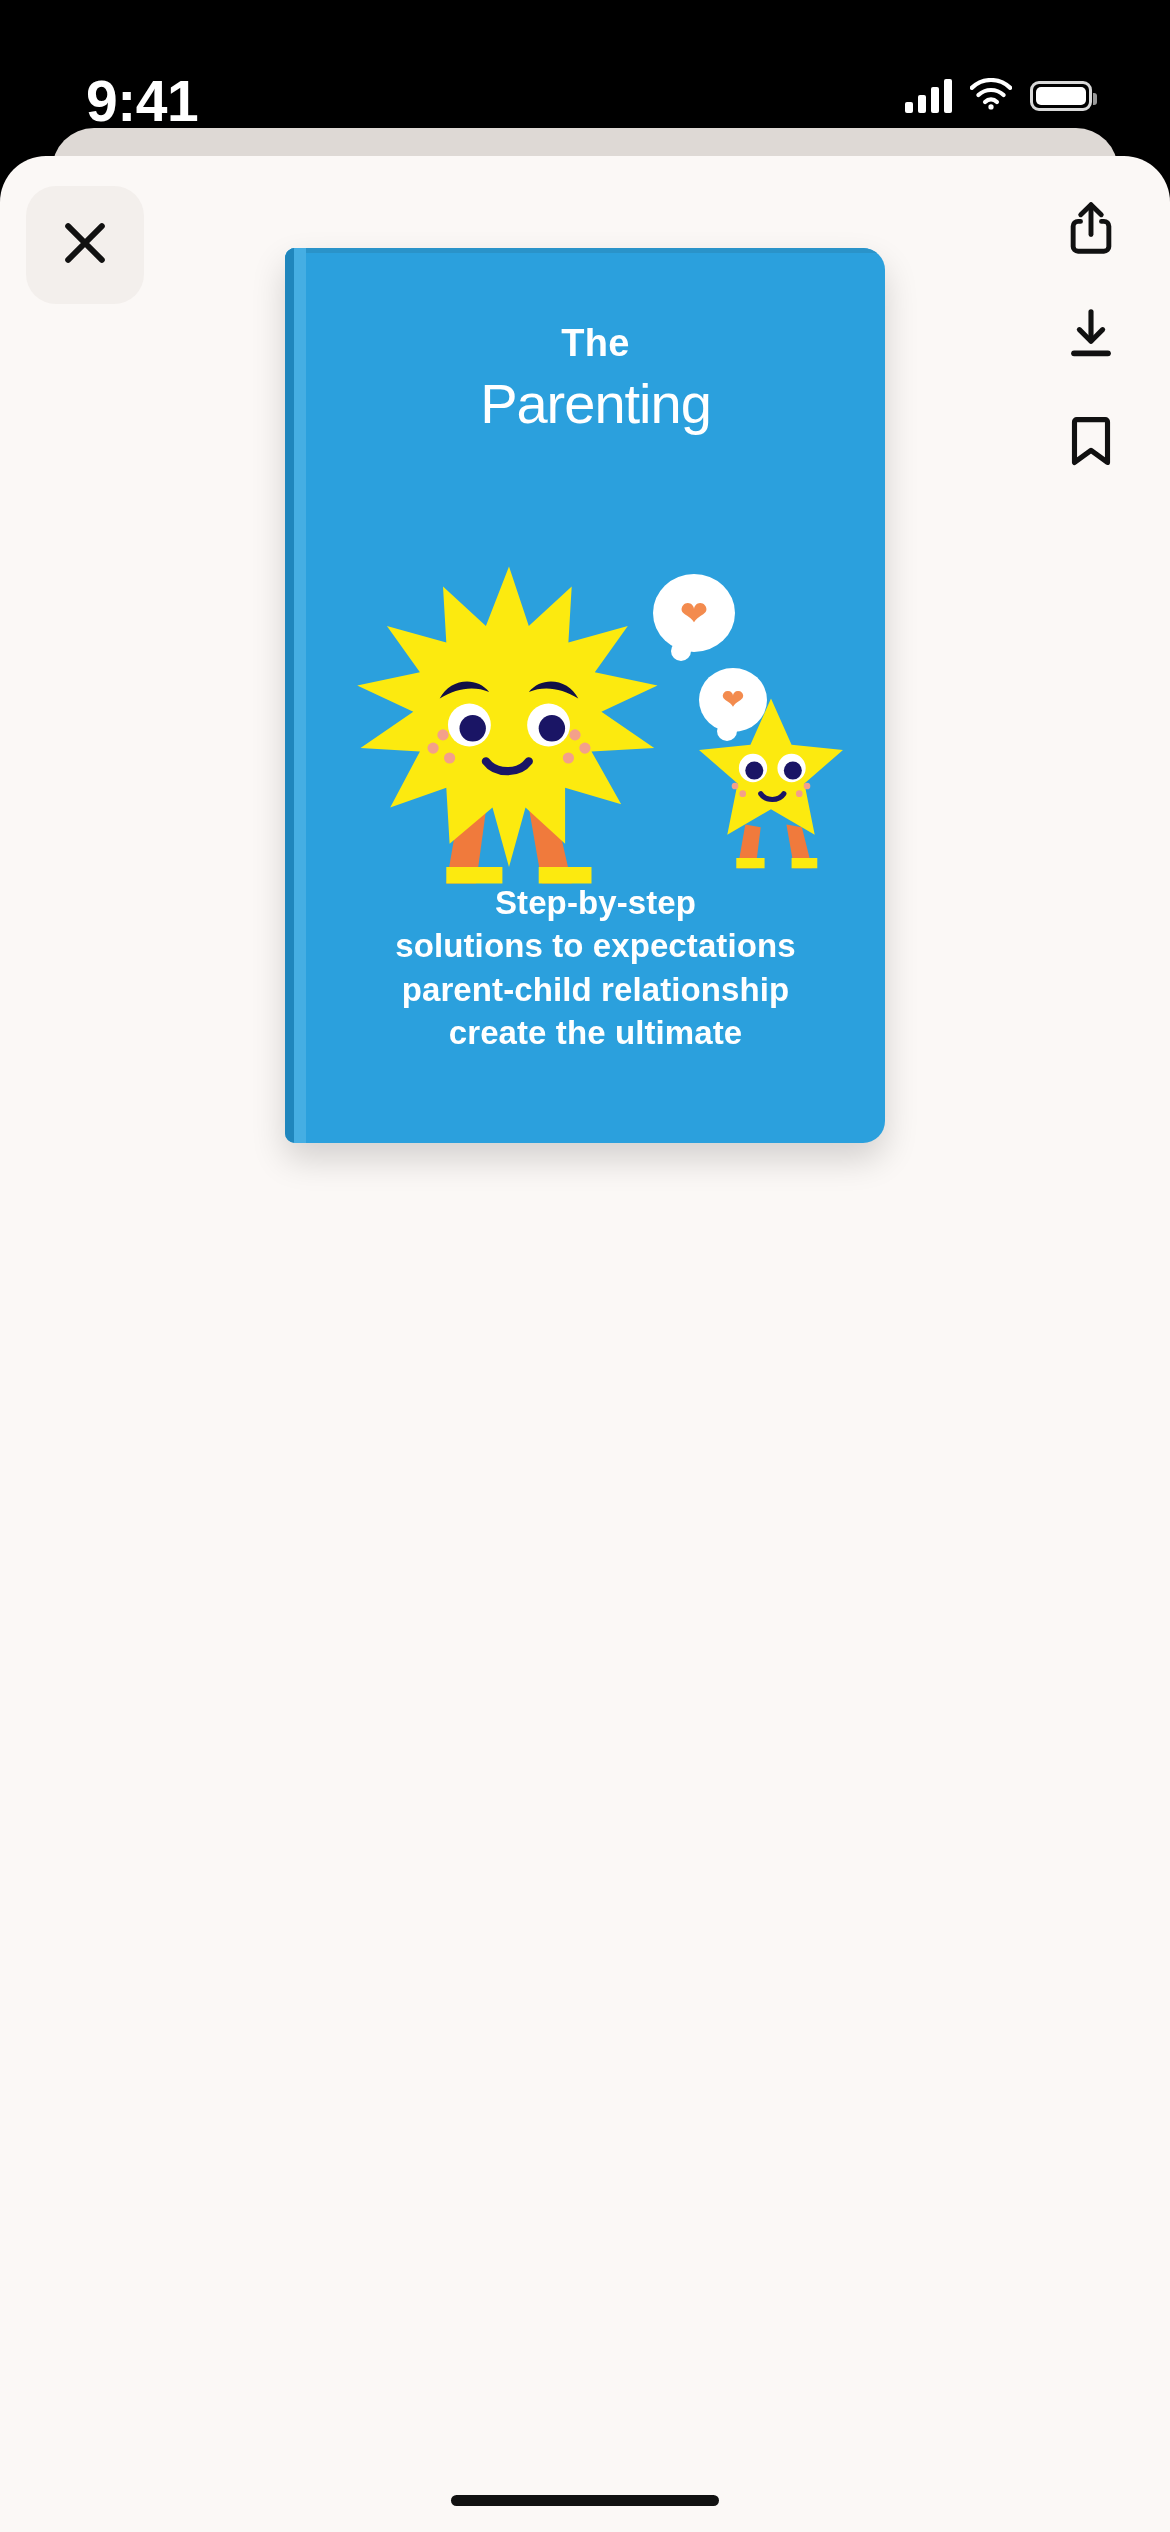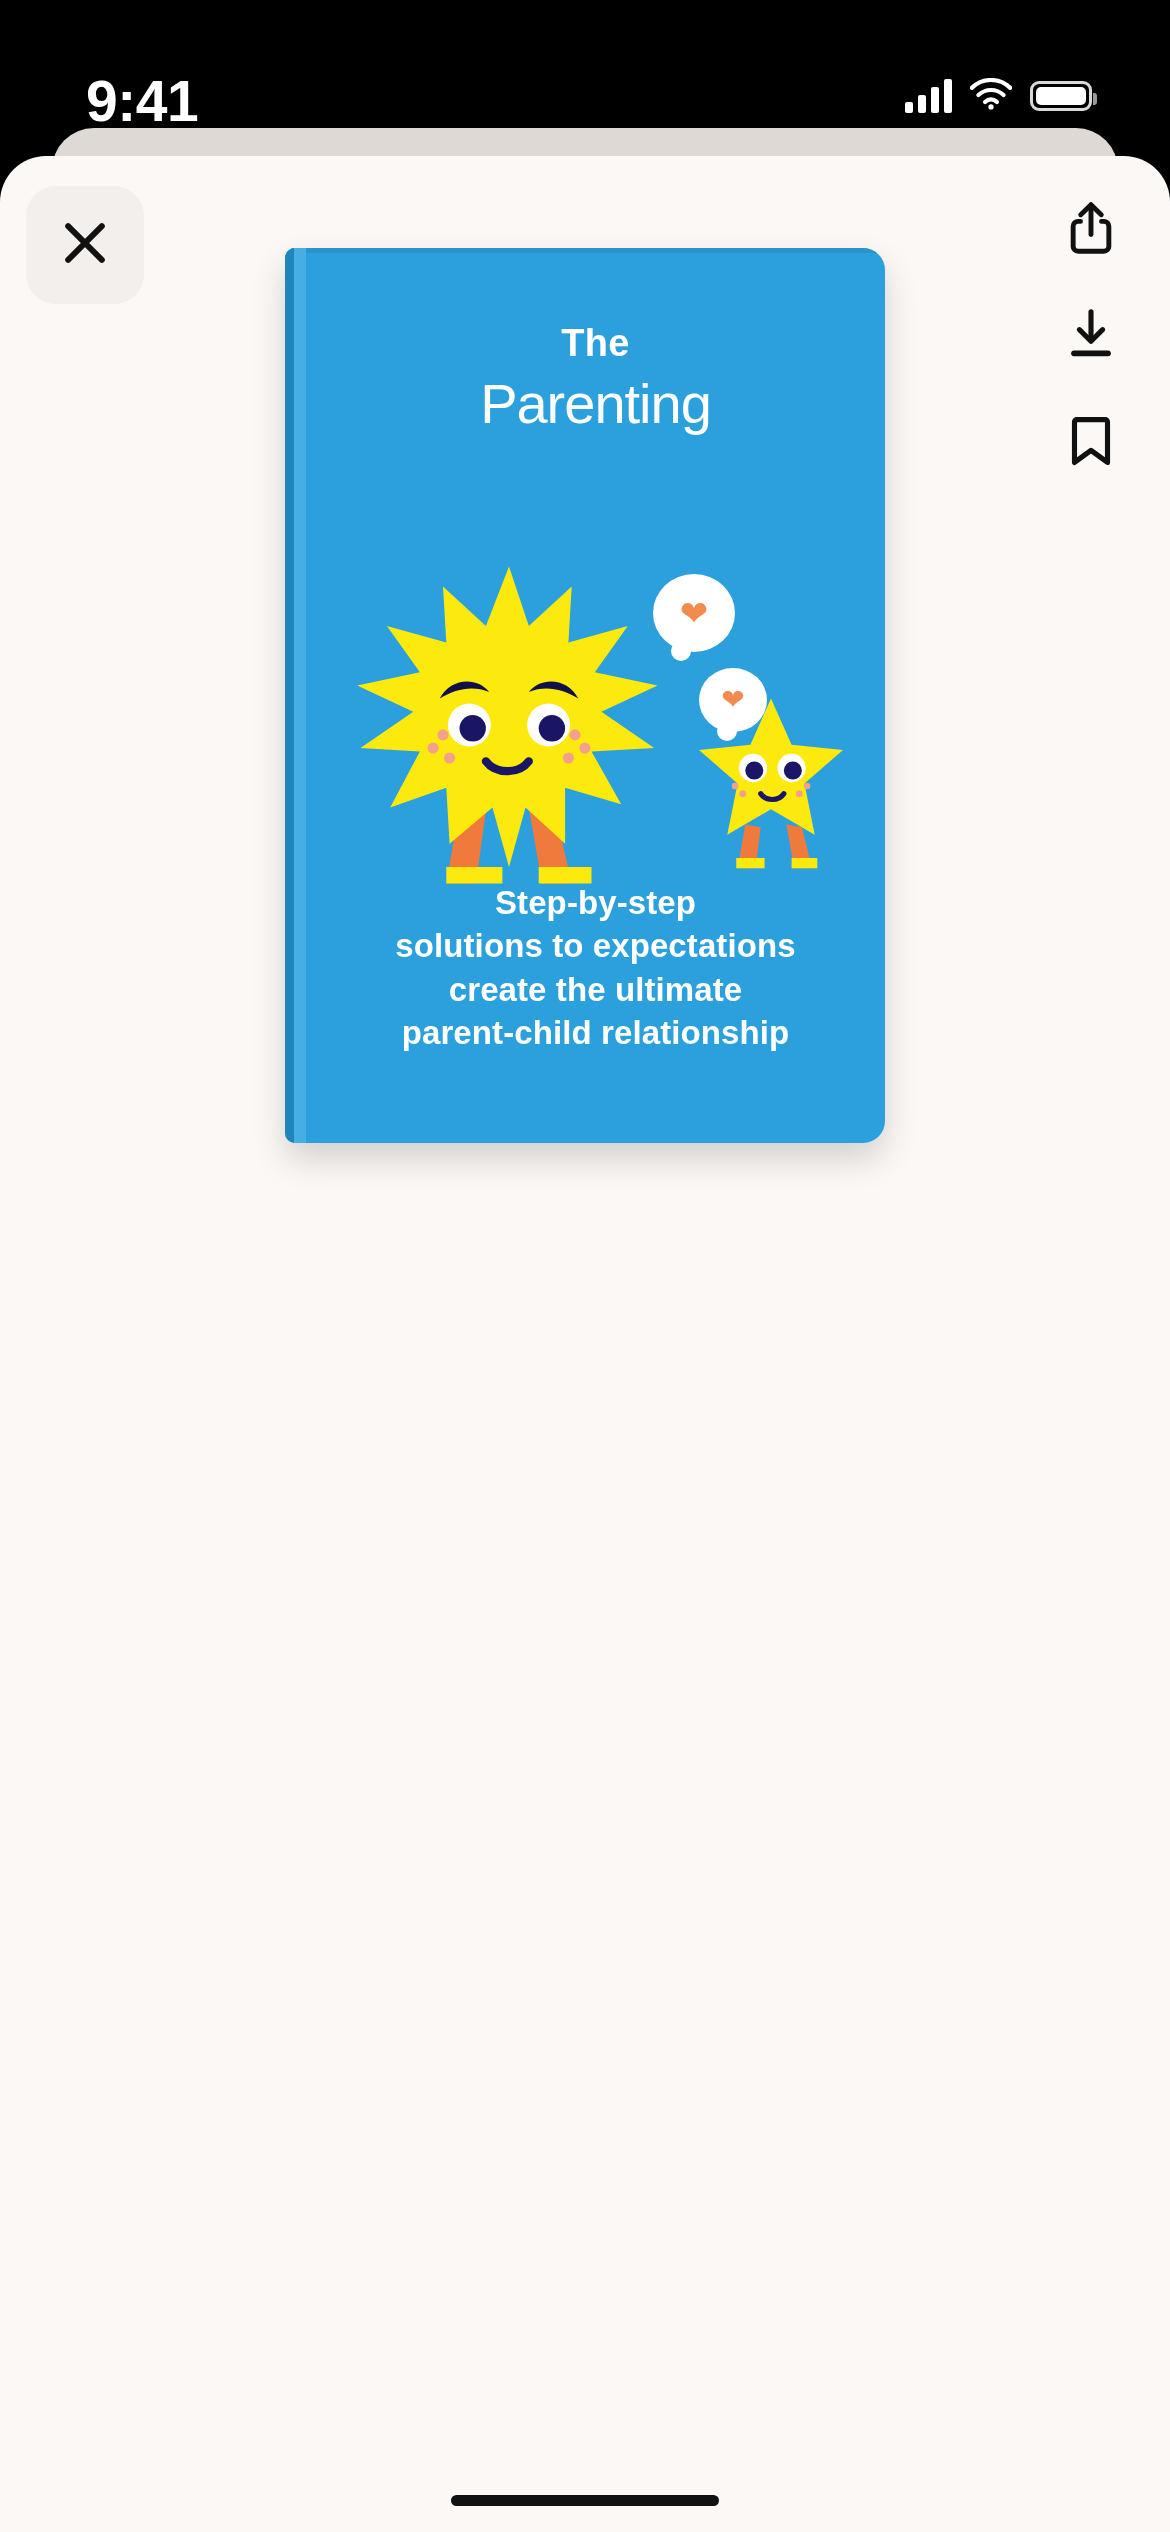--- a/index.html
+++ b/index.html
@@ -316,22 +316,22 @@
           <span class="heart">❤</span>
         </div>
         <div class="bubble small">
           <span class="heart">❤</span>
         </div>
       </div>
 
       <div class="cover-sub">
         <div>Step-by-step</div>
         <div>solutions to expectations</div>
+        <div>parent-child relationship</div>
         <div>create the ultimate</div>
-        <div>parent-child relationship</div>
       </div>
     </div>
   </div>
 </div>
 
 <div class="summary-label">SUMMARY</div>
 <div class="book-title">The Parenting Map</div>
 <div class="book-author">Shefali Tsabary, Ph.D.</div>
 
 <div class="meta-row">

